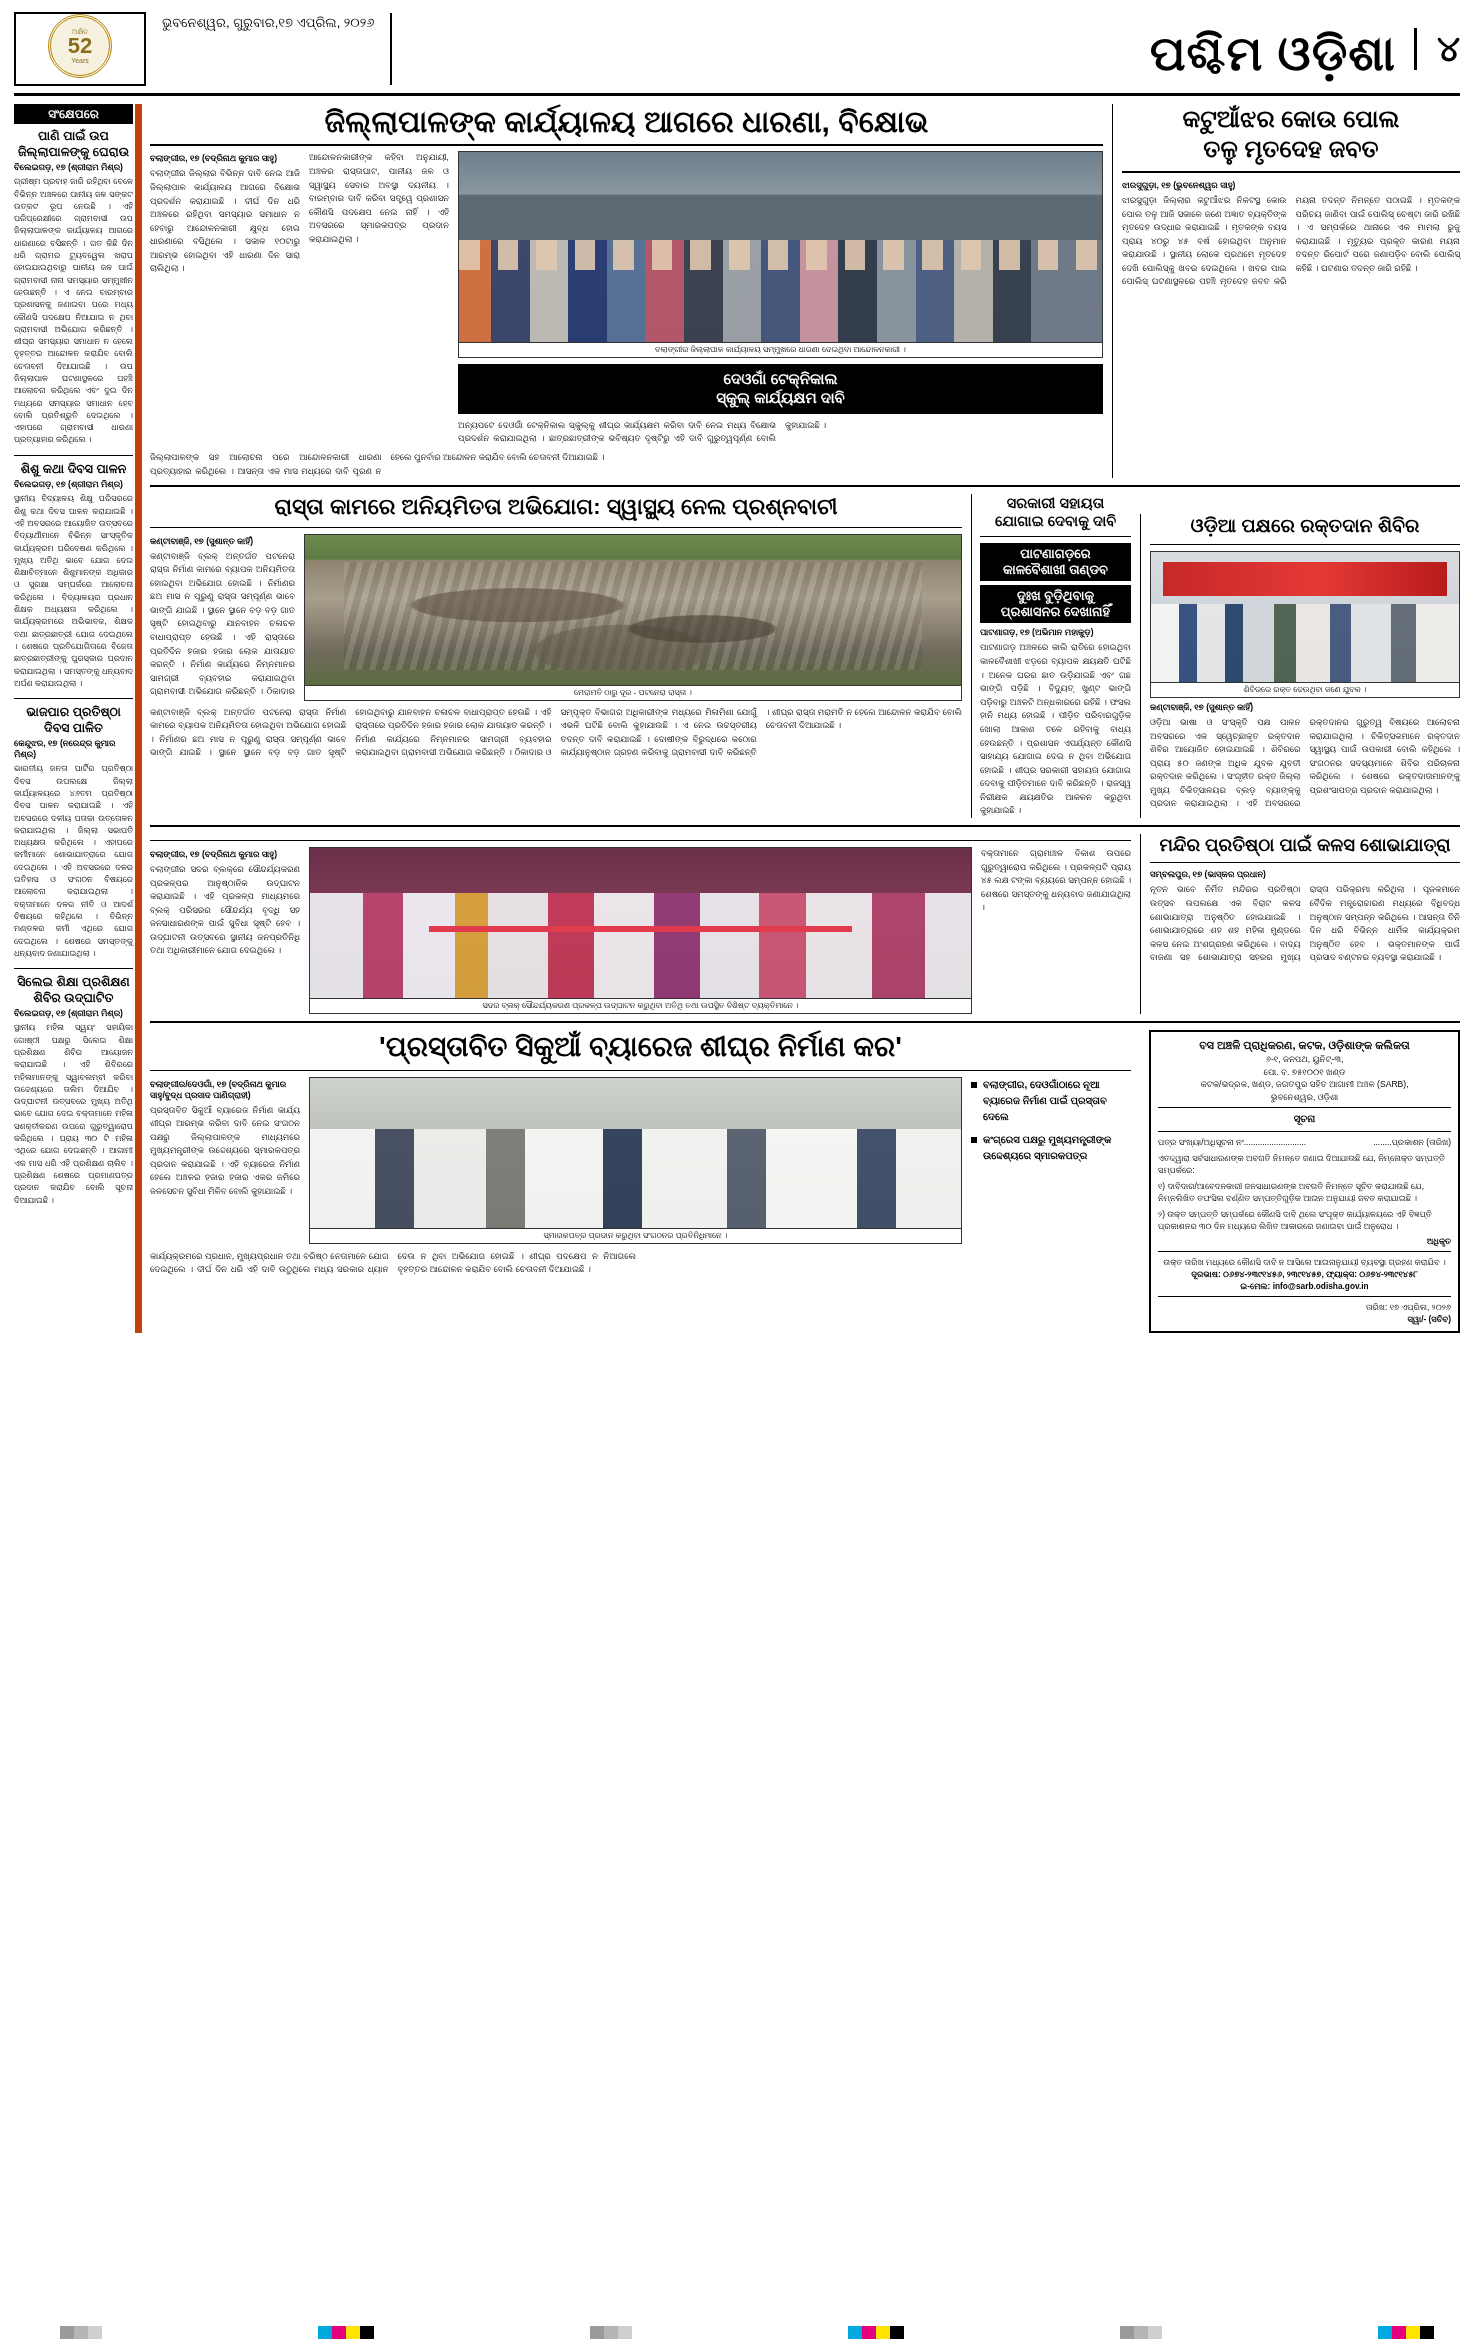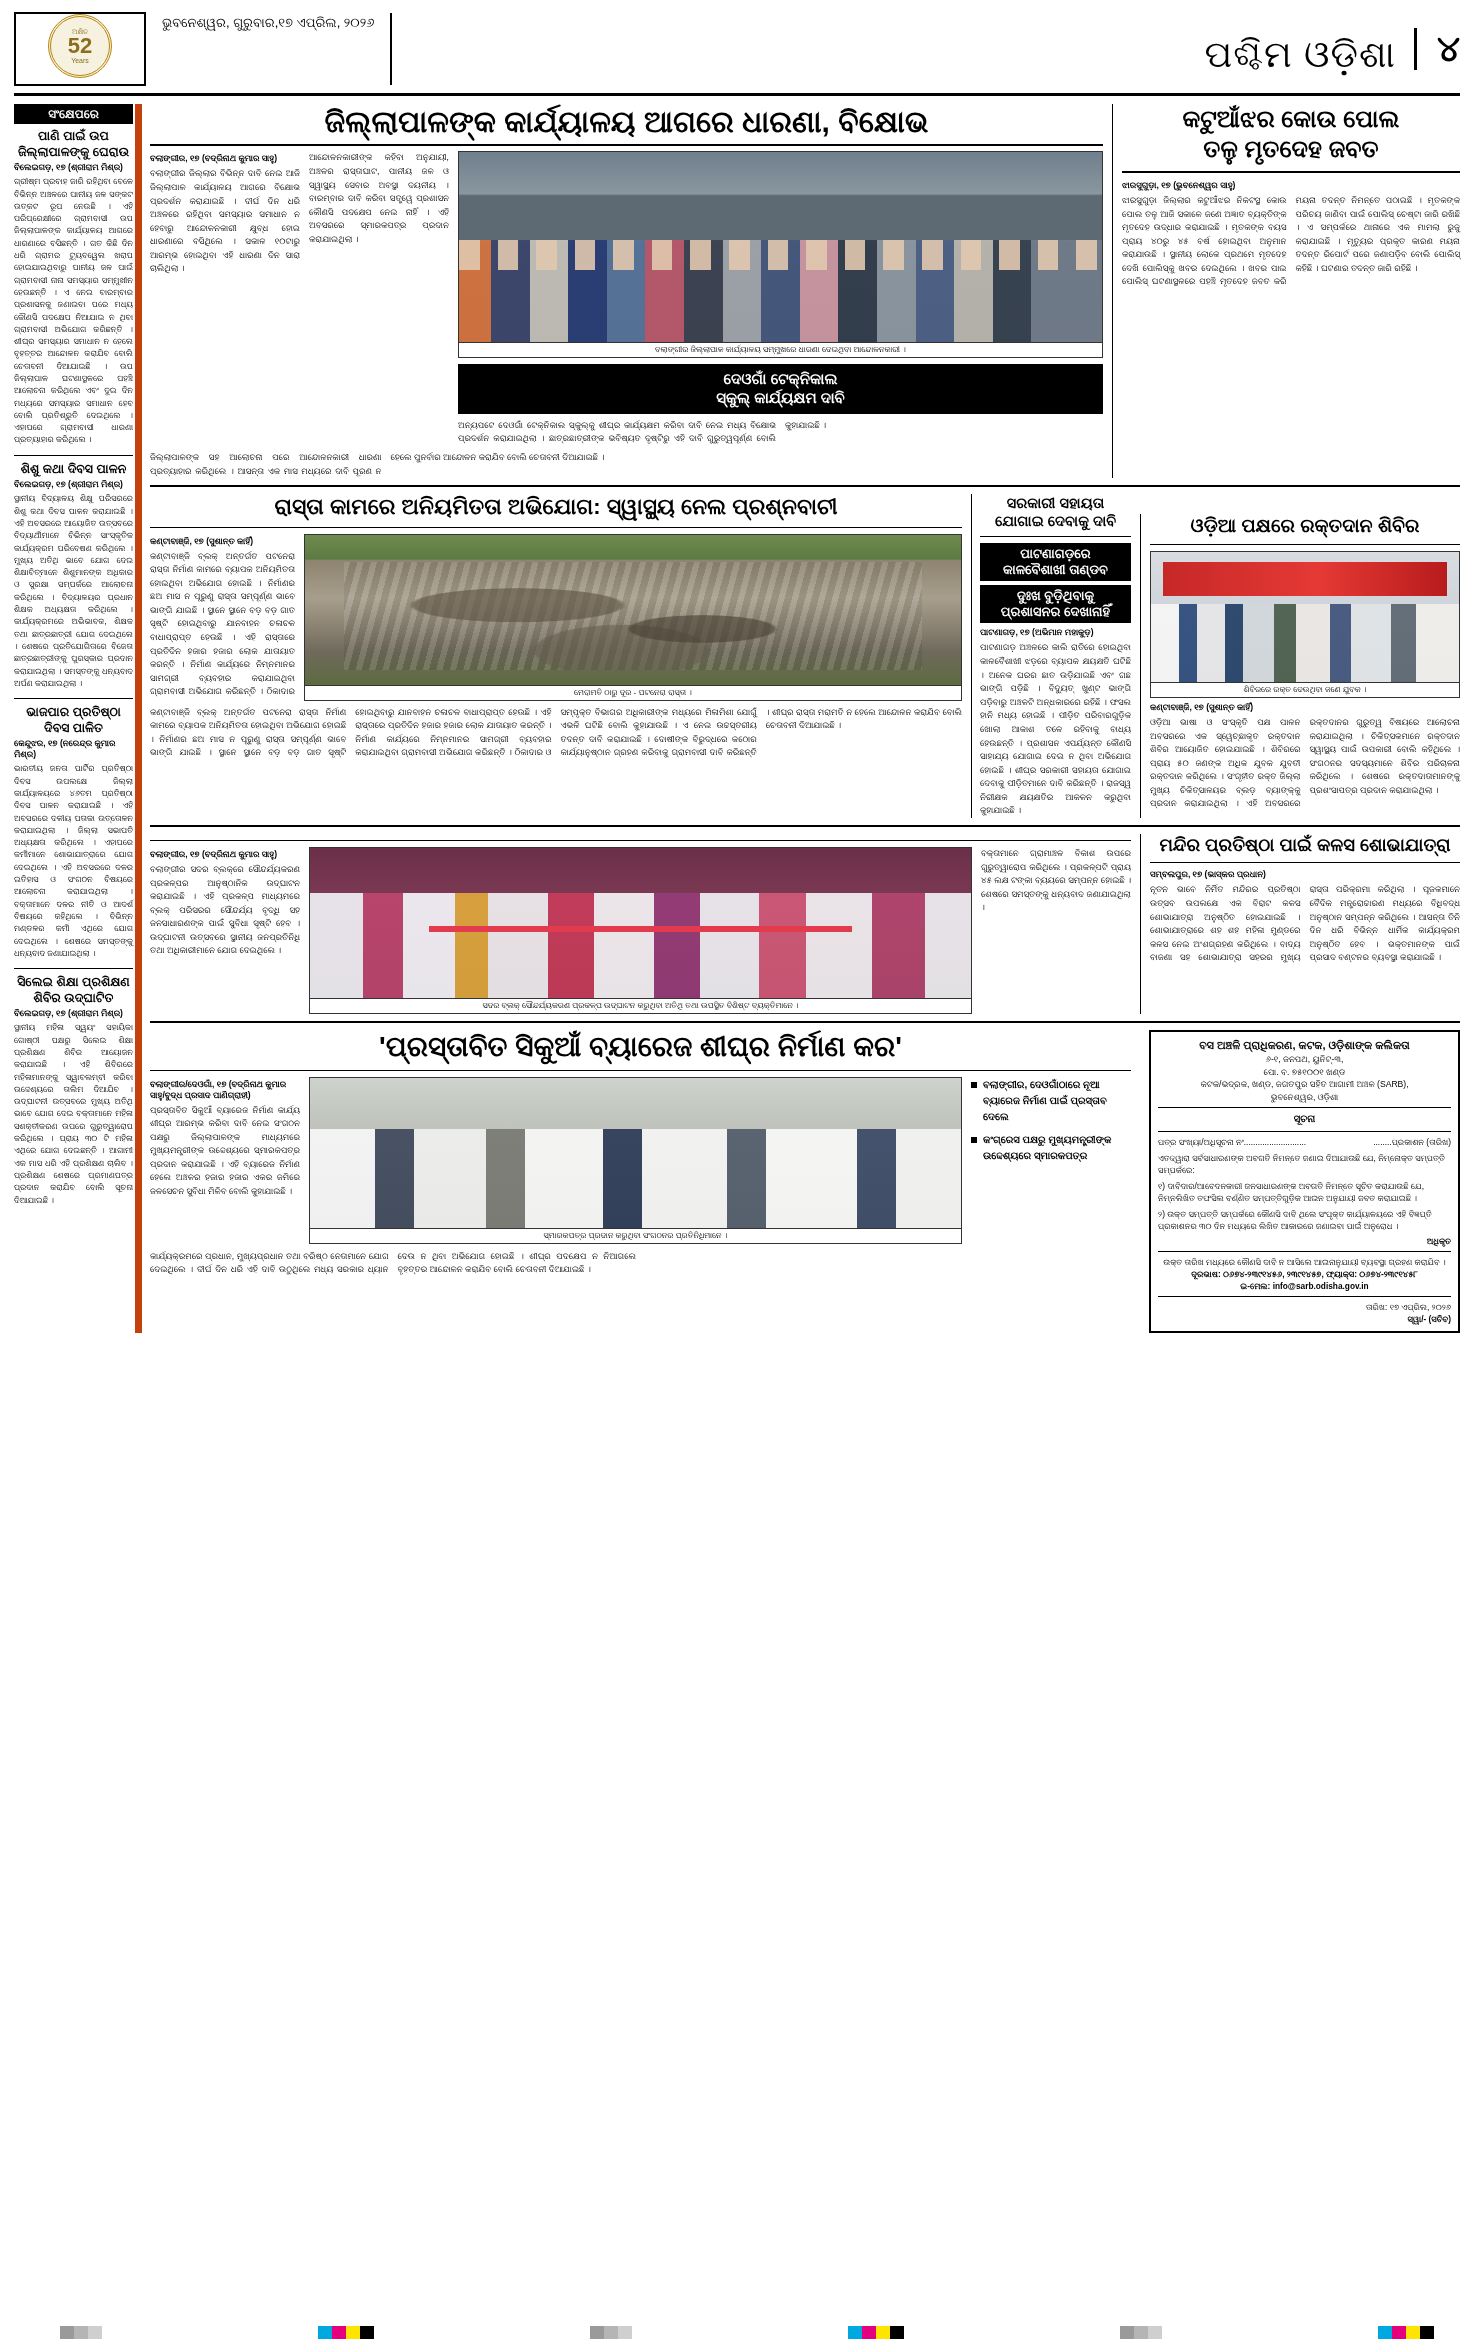--- a/index.html
+++ b/index.html
@@ -48,22 +48,22 @@
     flex:0 0 auto;
     padding:0 16px;
     font-size:13px;
     line-height:1.6;
     border-right:2px solid #000;
     height:72px;
     display:flex; flex-direction:row; justify-content:center;
   }
   .masthead-spacer { flex:1 1 auto; }
   .section-title {
-    font-size:37px;
-    font-weight:normal;
+    font-size:48px;
+    font-weight:bold;
     letter-spacing:1px;
     padding-right:14px;
     margin-top:12px;
   }
   .page-number {
     font-size:36px;
     font-weight:bold;
     border-left:3px solid #000;
     padding-left:20px;
     margin-left:4px;

